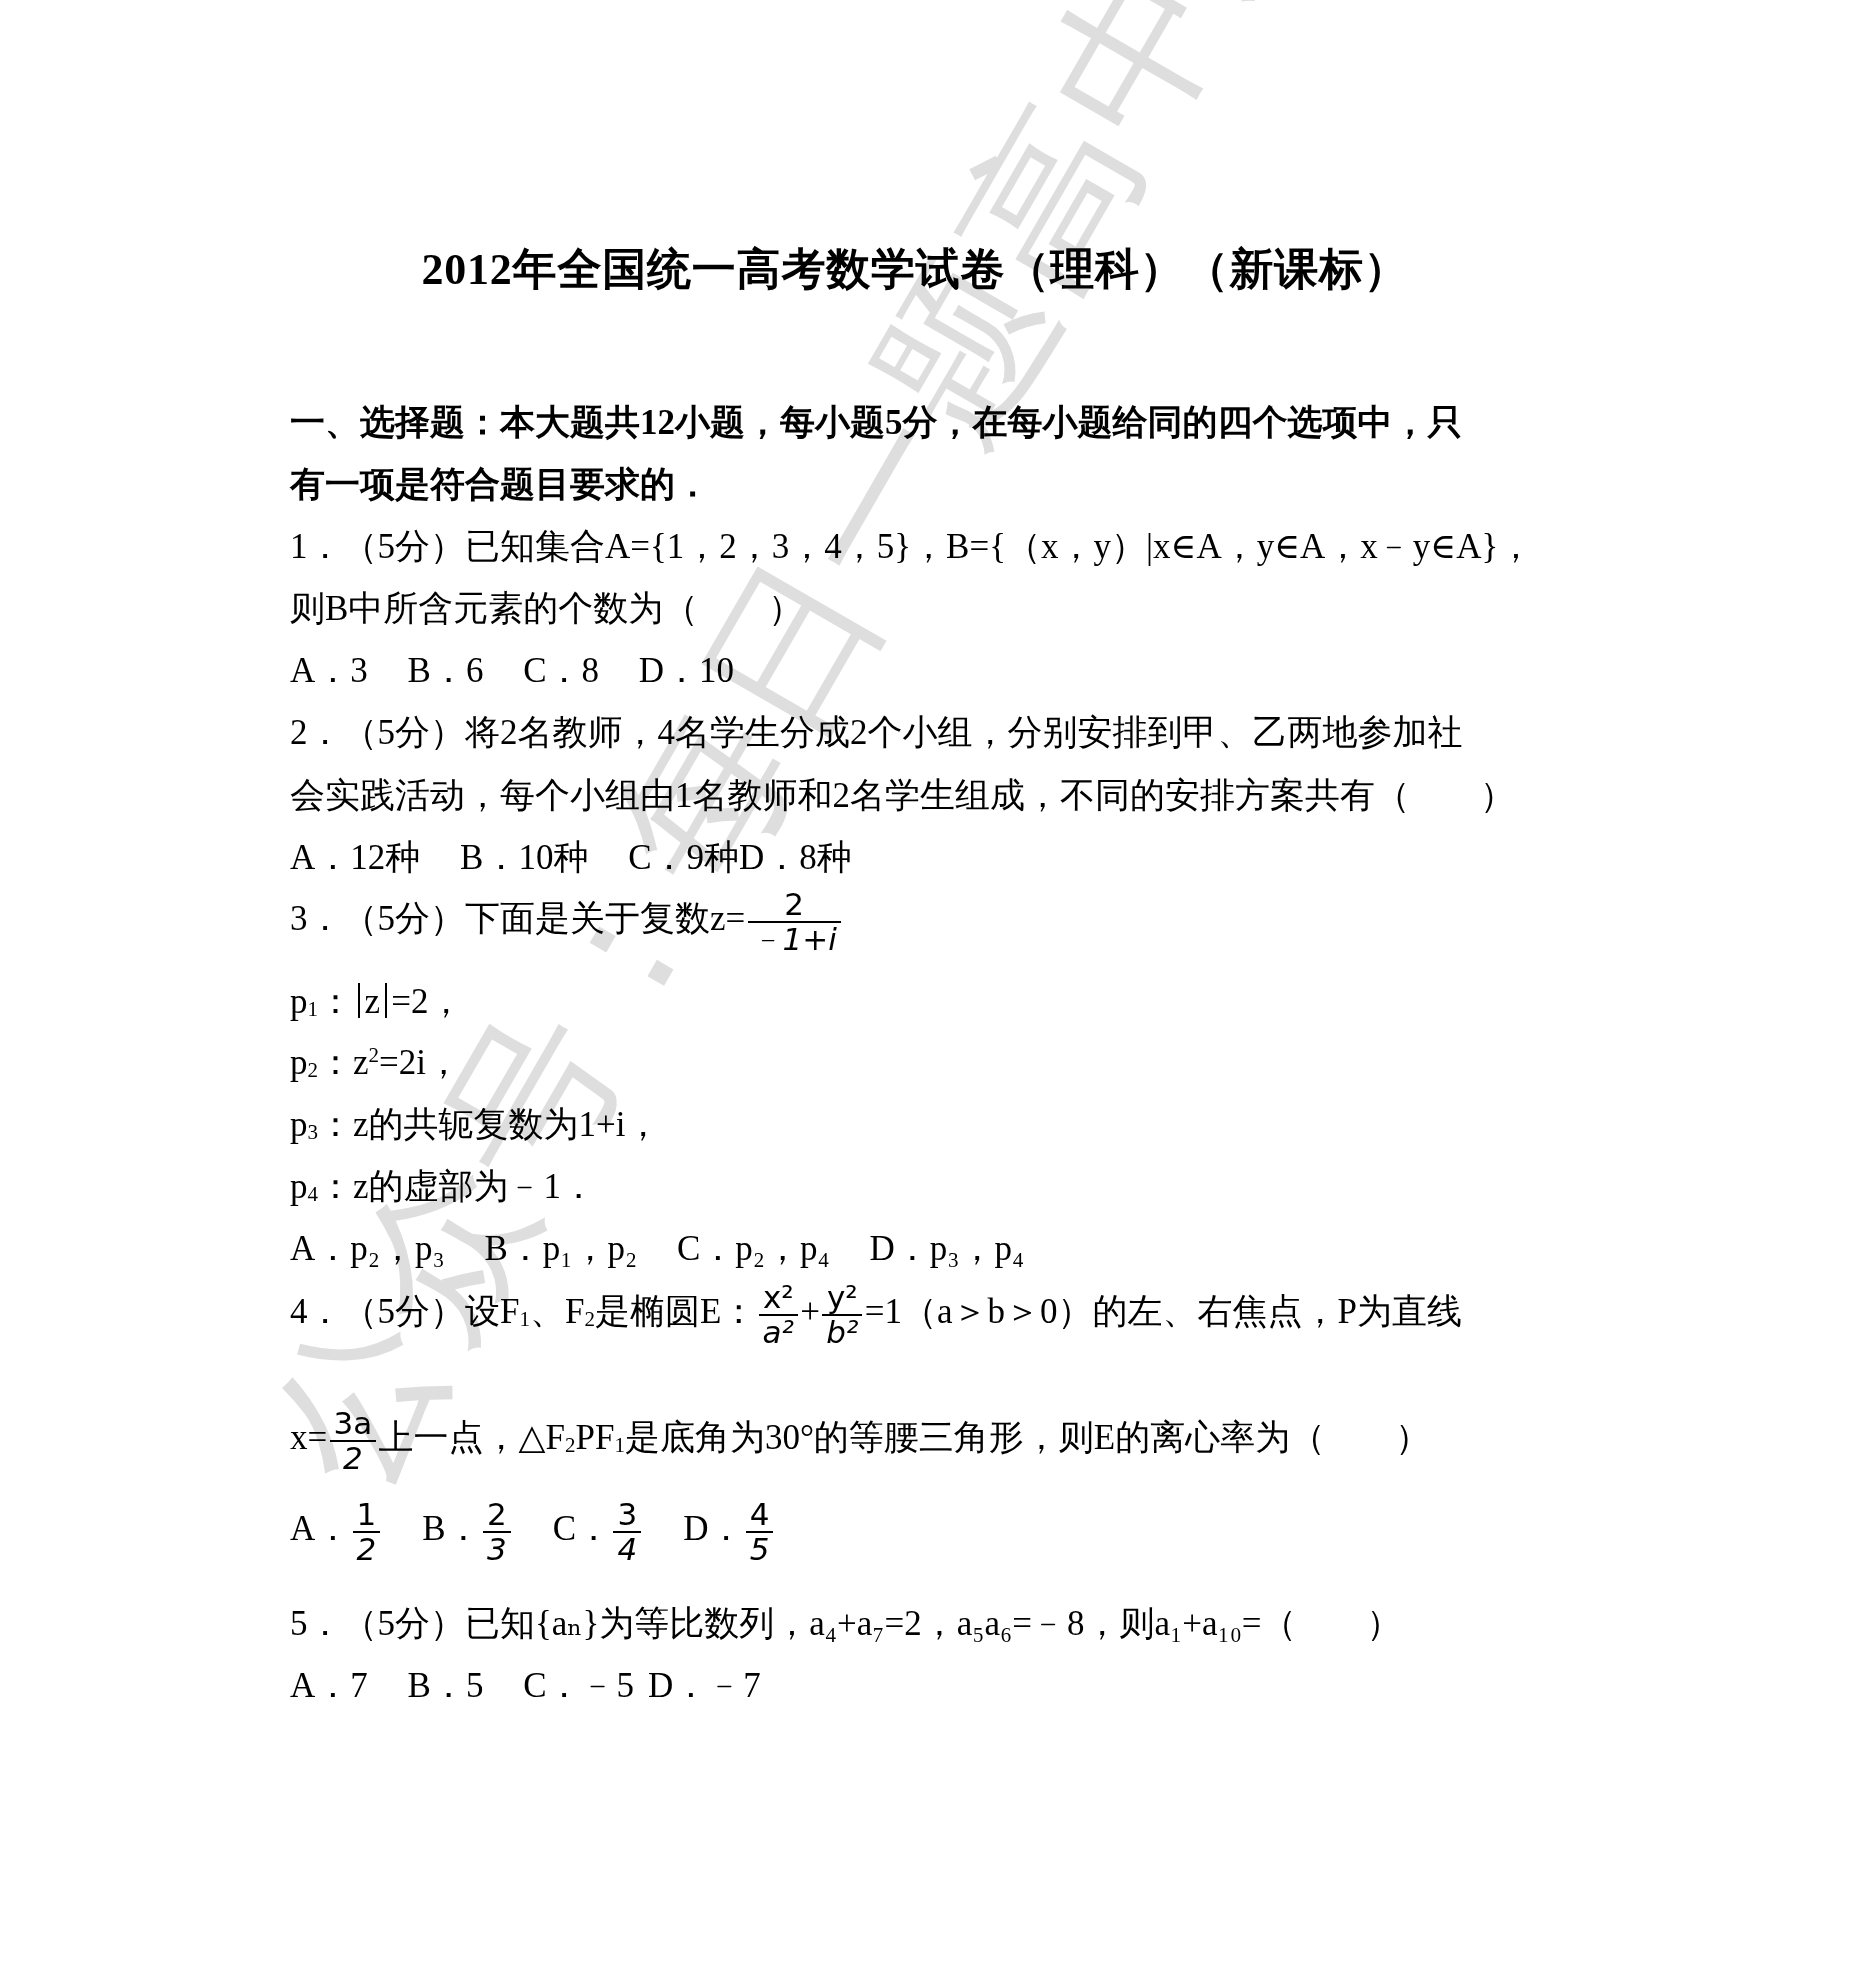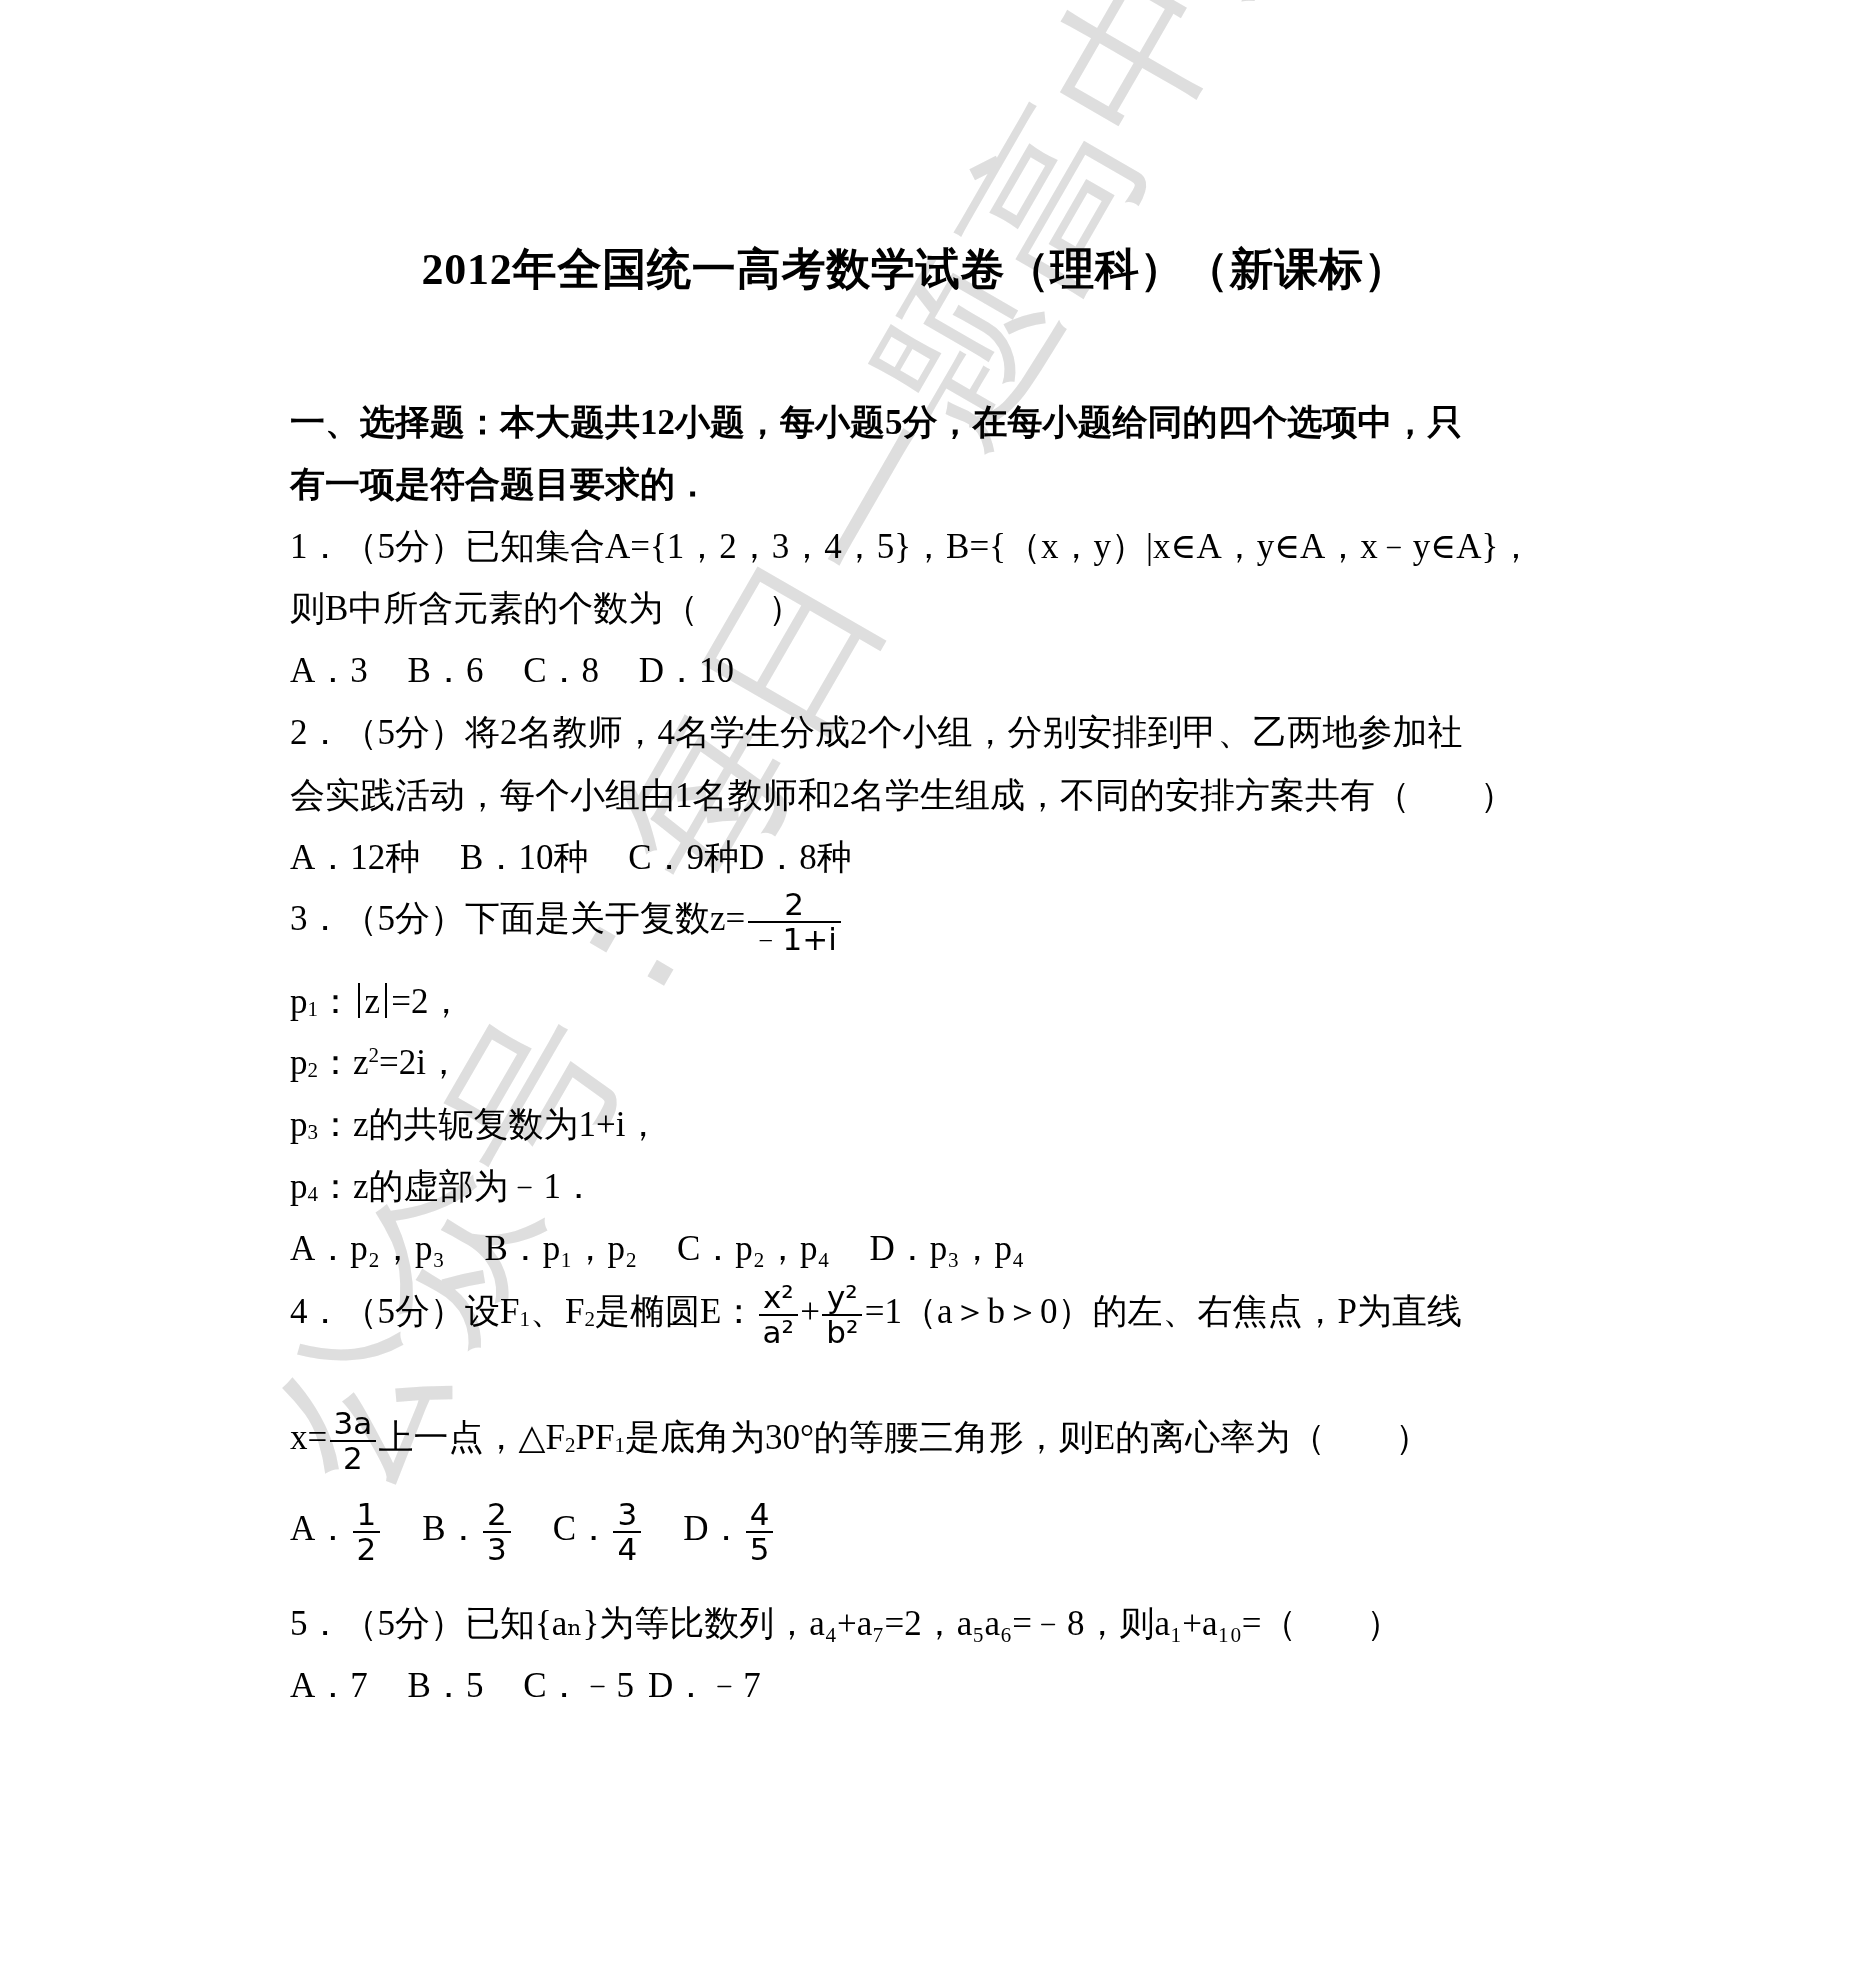--- a/index.html
+++ b/index.html
@@ -7,21 +7,21 @@
          font-family:"Liberation Serif","DejaVu Serif",serif; color:#000; }
   .page { position:absolute; left:0; top:0; width:1872px; height:2647px; background:#fff; }
   .title { position:absolute; left:0; width:1830px; top:240px; text-align:center;
            font-size:44px; font-weight:bold; letter-spacing:0.8px; }
   .content { position:absolute; left:286px; top:405px; width:1317px; font-size:35px; line-height:1; }
   .line { position:absolute; left:4px; white-space:nowrap; }
   .bold { font-weight:bold; }
   .frac { display:inline-block; vertical-align:middle; text-align:center;
           font-family:"DejaVu Sans",sans-serif; font-size:31px; line-height:1.05; margin:0 2.4px; }
   .frac .num { display:block; padding:0 3.9px; border-bottom:2.4px solid #000; }
-  .frac .den { display:block; padding:0 3.9px; }
+  .frac .den { display:block; padding:0 3.9px;font-style:italic; }
   sub, sup { font-size:60%; }
   sub { vertical-align:-0.15em; }
   sup { vertical-align:0.55em; }
   .opt { display:inline-block; margin-right:31px; }
   .watermark { position:absolute; left:220px; top:1415px; transform-origin:0 0;
                transform:rotate(-60deg); font-family:"DejaVu Sans",sans-serif;
                font-size:169px; color:#d9d9d9; white-space:nowrap; letter-spacing:3.9px;
                pointer-events:none; opacity:0.85; }
   .abs-bar { display:inline-block; width:2px; height:35px; background:#000; vertical-align:-5.5px; margin:0 4.7px; }
 </style>

